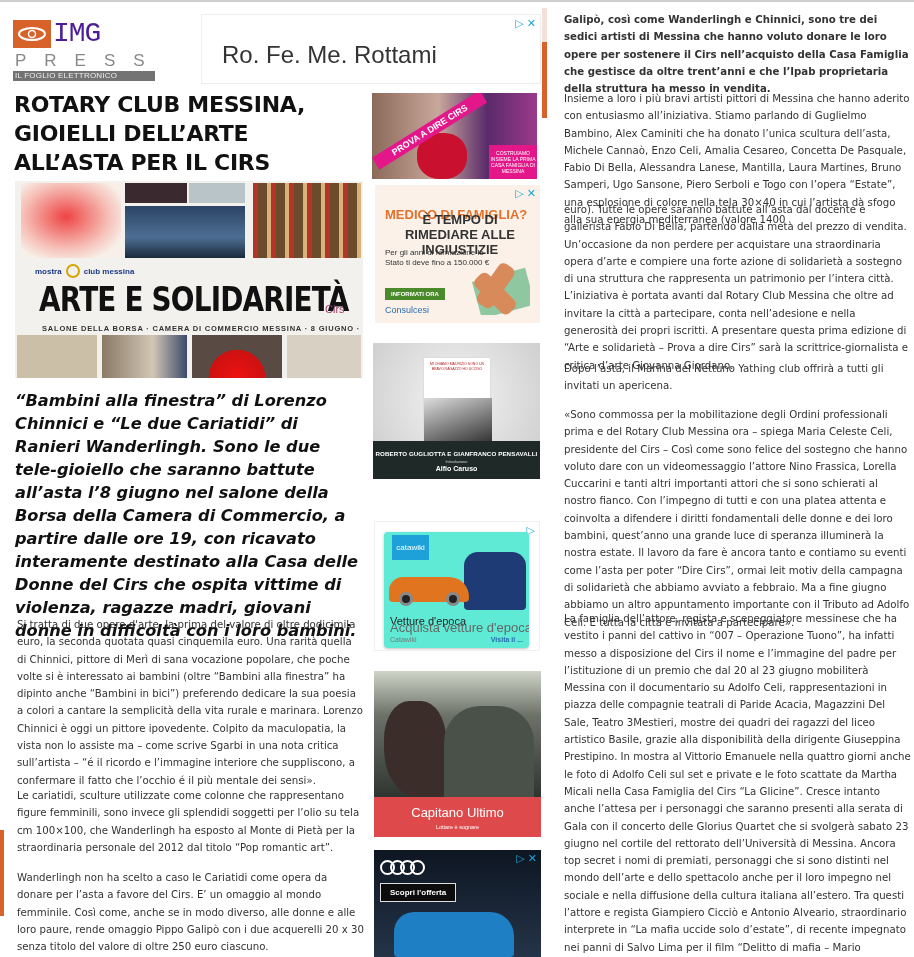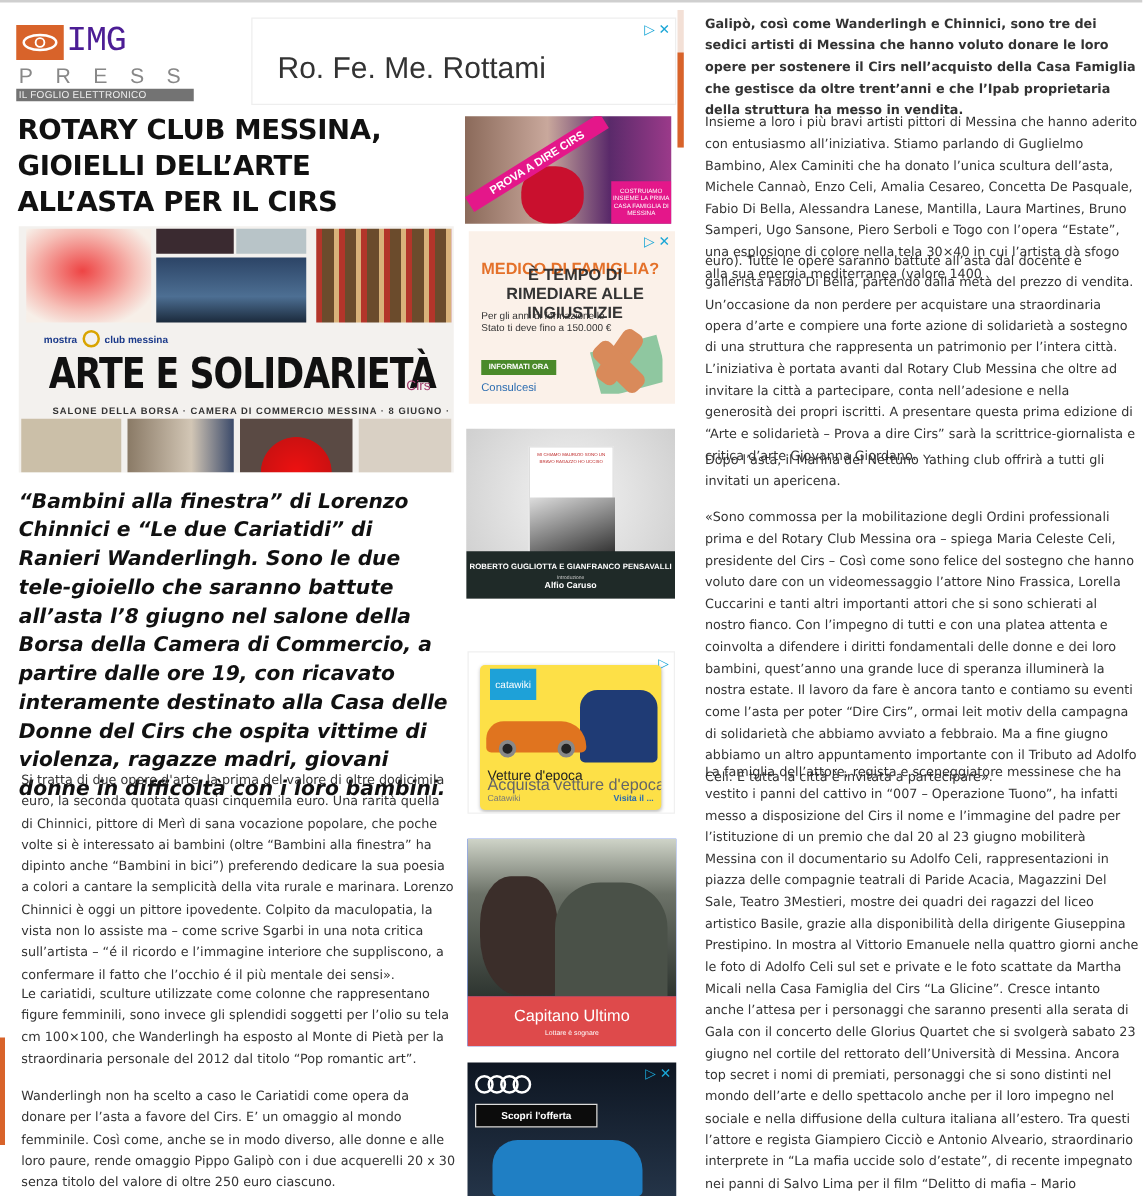--- a/index.html
+++ b/index.html
@@ -52,42 +52,42 @@
   .ad3 { left: 373px; top: 343px; width: 167px; height: 136px; background: radial-gradient(circle at 50% 40%, #f4f4f4, #c9c9c9); }
   .ad3 .book { position: absolute; left: 50px; top: 14px; width: 68px; height: 96px; background: #fff; border: 1px solid #ddd; }
   .ad3 .book .bt { font-size: 3.5px; text-align: center; color: #b22; margin-top: 4px; line-height: 5px; }
   .ad3 .book .gun { position: absolute; left: 0; top: 40px; width: 68px; height: 44px; background: linear-gradient(160deg, #ddd, #888 50%, #333); }
   .ad3 .foot { position: absolute; left: 0; bottom: 0; width: 100%; height: 38px; background: #1f2a28; color: #fff; text-align: center; }
   .ad3 .foot .a { font-size: 6.2px; font-weight: bold; margin-top: 9px; letter-spacing: 0.1px; }
   .ad3 .foot .b { font-size: 4px; margin-top: 2px; color: #ccc; }
   .ad3 .foot .c { font-size: 7px; font-weight: bold; margin-top: 1px; }
 
   .ad4 { left: 374px; top: 521px; width: 166px; height: 130px; background: #fff; border: 1px solid #f0f0f0; }
-  .ad4 .card { position: absolute; left: 9px; top: 10px; width: 145px; height: 116px; background: #fde047; box-shadow: 0 1px 3px rgba(0,0,0,0.25); border-radius: 4px; overflow: hidden; }
+  .ad4 .card { position: absolute; left: 9px; top: 10px; width: 145px; height: 116px; background: #5eead4; box-shadow: 0 1px 3px rgba(0,0,0,0.25); border-radius: 4px; overflow: hidden; }
   .ad4 .cw { position: absolute; left: 8px; top: 3px; width: 37px; height: 25px; background: #1ea1d8; color: #fff; font-size: 8px; text-align: center; line-height: 25px; }
   .ad4 .car-o { position: absolute; left: 5px; top: 45px; width: 80px; height: 25px; background: #e0741f; border-radius: 14px 20px 4px 4px; }
   .ad4 .car-b { position: absolute; left: 80px; top: 20px; width: 62px; height: 58px; background: #1f3b75; border-radius: 14px 14px 4px 4px; }
   .ad4 .wheel { position: absolute; width: 14px; height: 14px; border-radius: 50%; background: #222; border: 3px solid #888; }
   .ad4 .t1 { position: absolute; left: 6px; top: 83px; font-size: 11px; font-weight: normal; color: #222; }
   .ad4 .t2 { position: absolute; left: 6px; top: 88px; font-size: 13px; color: #666; white-space: nowrap; }
   .ad4 .t3 { position: absolute; left: 6px; top: 104px; font-size: 7px; color: #777; }
   .ad4 .t4 { position: absolute; right: 6px; top: 104px; font-size: 7px; color: #2b6cb0; font-weight: bold; }
 
   .ad5 { left: 374px; top: 671px; width: 167px; height: 166px; background: #1d4ed8; }
   .ad5 .photo { position: absolute; left: 0; top: 0; width: 100%; height: 126px; background: linear-gradient(180deg, #cfd4c8 0%, #6c7268 35%, #2e3530 100%); }
   .ad5 .eagle { position: absolute; left: 10px; top: 30px; width: 62px; height: 95px; background: #3b2e2a; border-radius: 40% 40% 10% 50%; }
   .ad5 .man { position: absolute; left: 70px; top: 35px; width: 90px; height: 91px; background: #4a5148; border-radius: 40% 40% 0 0; }
   .ad5 .red { position: absolute; left: 0; bottom: 0; width: 100%; height: 40px; background: #de4a4b; color: #fff; text-align: center; }
   .ad5 .red .a { font-size: 13px; margin-top: 8px; }
   .ad5 .red .b { font-size: 5.5px; margin-top: 4px; }
 
   .ad6 { left: 374px; top: 850px; width: 167px; height: 107px; background: linear-gradient(180deg, #0e1622, #243448); }
   .ad6 .rings { position: absolute; left: 6px; top: 10px; display: flex; }
   .ad6 .ring { width: 15px; height: 15px; border: 2.5px solid #fff; border-radius: 50%; margin-right: -5px; }
-  .ad6 .btn { position: absolute; left: 6px; top: 33px; border: 1px solid #ddd; background: #0c0c0c; color: #fff; font-size: 8px; font-weight: bold; padding: 4px 20px; }
+  .ad6 .btn { position: absolute; left: 6px; top: 33px; border: 1px solid #ddd; background: #0c0c0c; color: #fff; font-size: 8px; font-weight: bold; padding: 4px 9px; }
   .ad6 .car { position: absolute; left: 20px; top: 62px; width: 120px; height: 45px; background: #1f7fc4; border-radius: 20px 24px 4px 4px; }
   .ad6 .ad-choice { color: #1aa6d6; }
 
   .scroll-track { position: absolute; left: 542px; top: 8px; width: 5px; height: 110px; background: #f3e0d6; }
   .scroll-thumb { position: absolute; left: 542px; top: 42px; width: 5px; height: 76px; background: #d8632a; }
 
   
   .body-r { position: absolute; left: 564px; width: 348px; font-family: "DejaVu Sans", sans-serif; font-size: 10.2px; line-height: 17.3px; color: #333; }
 </style>
 </head>

